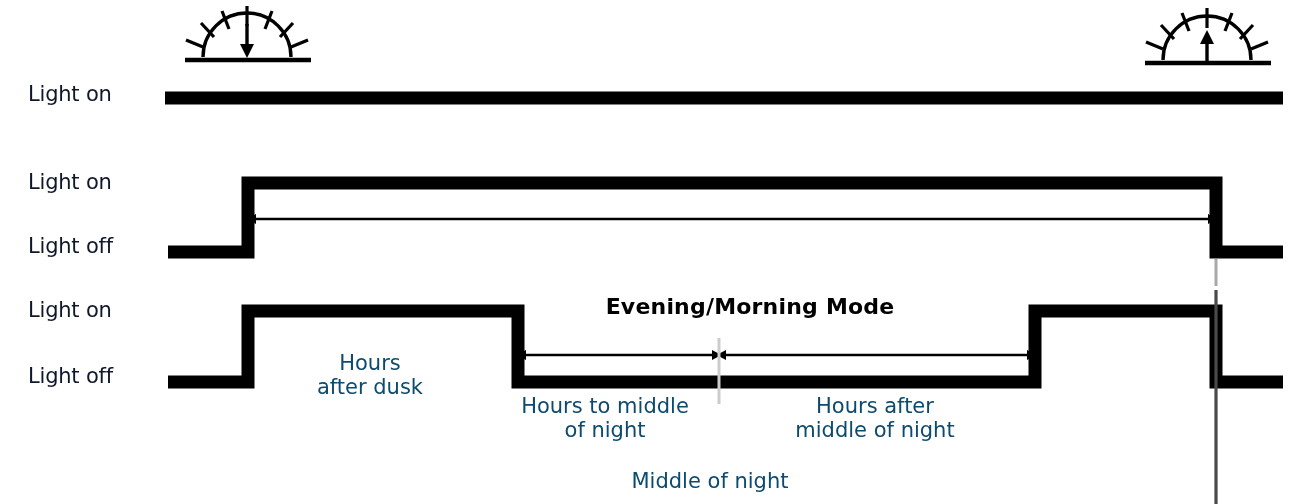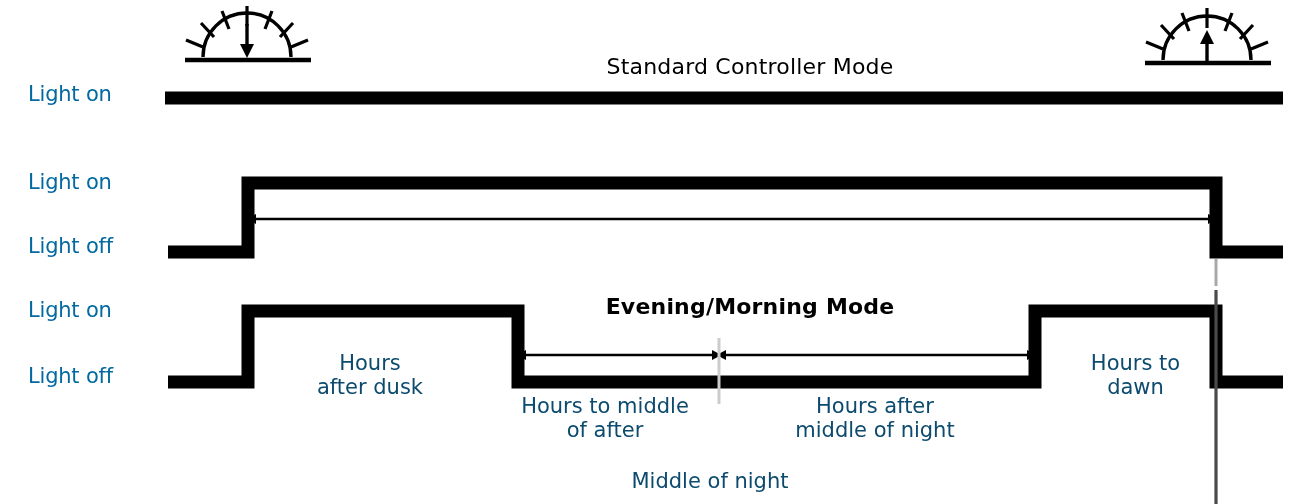--- a/index.html
+++ b/index.html
@@ -13,21 +13,21 @@
   #diagram-root {
     position: relative;
     width: 1289px;
     height: 504px;
     background: #ffffff;
     overflow: hidden;
   }
   .axis-label {
     position: absolute;
     font-size: 21px;
-    color: #0369a1;
+    color: #0f172a;
     white-space: nowrap;
     letter-spacing: -0.2px;
   }
   .mode-title {
     position: absolute;
     font-size: 22px;
     color: #000000;
     white-space: nowrap;
     text-align: center;
     letter-spacing: 0.2px;
@@ -54,36 +54,33 @@
   <div class="axis-label" style="left:28px; top:82px;">Light on</div>
 
   <div class="axis-label" style="left:28px; top:170px;">Light on</div>
 
   <div class="axis-label" style="left:28px; top:234px;">Light off</div>
 
   <div class="axis-label" style="left:28px; top:298px;">Light on</div>
 
   <div class="axis-label" style="left:28px; top:364px;">Light off</div>
 
-  <div class="mode-title" style="left:450px; top:54px; width:600px;">Standard Controller Mode</div>
 
 
   <div class="mode-title" style="left:450px; top:294px; width:600px;font-weight:bold;">Evening/Morning Mode</div>
 
   <div class="span-label" style="left:275px; top:352px; width:190px;">Hours
 after dusk</div>
 
   <div class="span-label" style="left:490px; top:395px; width:230px;">Hours to middle
-of after</div>
+of night</div>
 
   <div class="span-label" style="left:750px; top:395px; width:250px;">Hours after
 middle of night</div>
 
-  <div class="span-label" style="left:1048px; top:352px; width:175px;">Hours to
-dawn</div>
 
   <div class="span-label" style="left:560px; top:470px; width:300px;">Middle of night</div>
 
   <svg class="svg-layer" width="1289" height="504" viewBox="0 0 1289 504">
 
     <defs>
       <marker id="arrowL" markerWidth="11" markerHeight="11" refX="10" refY="5.5" orient="auto" markerUnits="userSpaceOnUse">
         <path d="M10,0.5 L10,10.5 L0.5,5.5 Z" fill="#000000"></path>
       </marker>
       <marker id="arrowR" markerWidth="11" markerHeight="11" refX="1" refY="5.5" orient="auto" markerUnits="userSpaceOnUse">

